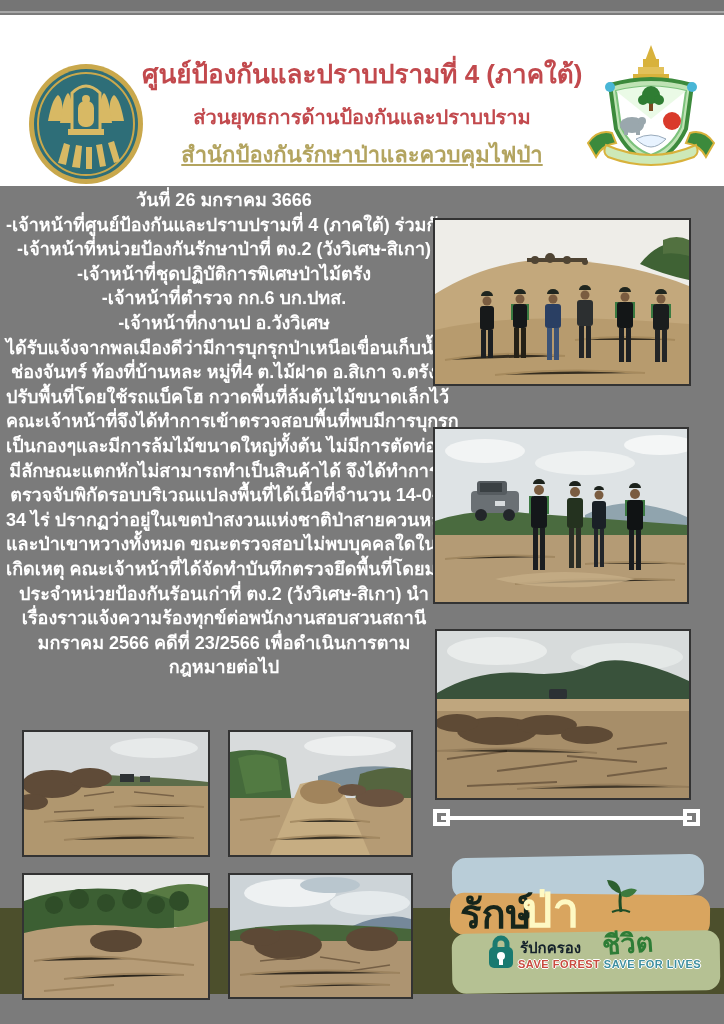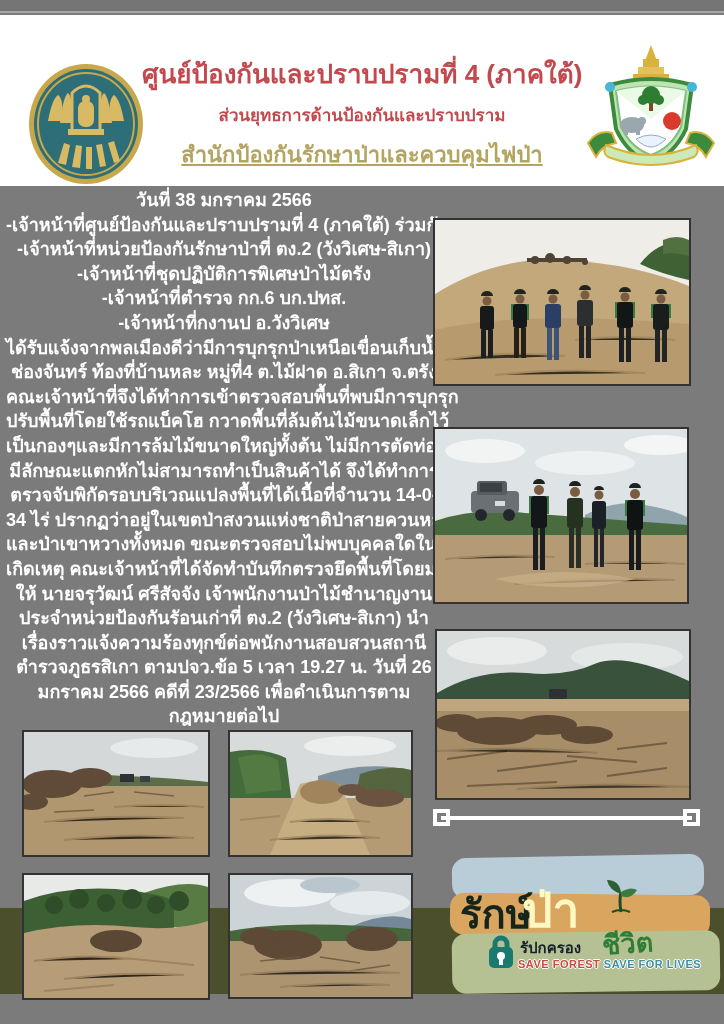--- a/index.html
+++ b/index.html
@@ -6,21 +6,21 @@
   html,body { background:#5a5a5a; }
   .page {
     position:relative; width:724px; height:1024px; margin:0 auto;
     background:#7b7b7b; overflow:hidden;
     font-family:"Liberation Sans","DejaVu Sans",sans-serif;
   }
   .top-strip { position:absolute; left:0; top:0; width:724px; height:13px; background:#757575; border-bottom:2px solid #a7a7a7; }
   .header { position:absolute; left:0; top:15px; width:724px; height:171px; background:#ffffff; }
   .header-text { position:absolute; left:142px; top:0; width:440px; height:171px; text-align:center; }
   .h-line1 { position:absolute; left:0; top:38px; width:440px; font-size:26px; font-weight:800; color:#c2494d; white-space:nowrap; }
-  .h-line2 { position:absolute; left:0; top:86px; width:440px; font-size:17px; font-weight:800; color:#c2494d; white-space:nowrap; }
+  .h-line2 { position:absolute; left:0; top:86px; width:440px; font-size:20px; font-weight:800; color:#c2494d; white-space:nowrap; }
   .h-line3 { position:absolute; left:0; top:122px; width:440px; font-size:22px; font-weight:800; color:#b3a45f; white-space:nowrap;text-decoration:underline; }
   .logo-left { position:absolute; left:28px; top:48px; width:116px; height:122px; }
   .logo-right { position:absolute; left:580px; top:28px; width:142px; height:132px; }
 
   .report-text { position:absolute; left:6px; top:188px; width:436px; text-align:center; }
   .report-line { font-size:18px; line-height:24.6px; font-weight:700; color:#ffffff; white-space:nowrap; }
 
   .photo { position:absolute; border:2px solid #333333; background:#999; }
   .photo svg { display:block; }
   #photo1 { left:433px; top:218px; }
@@ -119,40 +119,38 @@
         <path d="M8 100 q10 -14 24 -10 l4 10 q-14 2 -20 14 Z" fill="#3c8a3c" stroke="#d8b23c" stroke-width="2"></path>
         <path d="M134 100 q-10 -14 -24 -10 l-4 10 q14 2 20 14 Z" fill="#3c8a3c" stroke="#d8b23c" stroke-width="2"></path>
         <path d="M26 102 q45 20 90 0 q4 8 -2 12 q-43 16 -86 0 q-6 -4 -2 -12 Z" fill="#cde9b8" stroke="#d8b23c" stroke-width="2"></path>
         <circle cx="30" cy="44" r="5" fill="#49b6d6"></circle>
         <circle cx="112" cy="44" r="5" fill="#49b6d6"></circle>
       </svg>
     </div>
   </div>
 
   <div class="report-text">
-    <div class="report-line">วันที่ 38 มกราคม 2566</div>
+    <div class="report-line">วันที่ 26 มกราคม 3666</div>
     <div class="report-line">-เจ้าหน้าที่ศูนย์ป้องกันและปราบปรามที่ 4 (ภาคใต้) ร่วมกับ</div>
     <div class="report-line">-เจ้าหน้าที่หน่วยป้องกันรักษาป่าที่ ตง.2 (วังวิเศษ-สิเกา)</div>
     <div class="report-line">-เจ้าหน้าที่ชุดปฏิบัติการพิเศษป่าไม้ตรัง</div>
     <div class="report-line">-เจ้าหน้าที่ตำรวจ กก.6 บก.ปทส.</div>
     <div class="report-line">-เจ้าหน้าที่กงานป อ.วังวิเศษ</div>
     <div class="report-line">ได้รับแจ้งจากพลเมืองดีว่ามีการบุกรุกป่าเหนือเขื่อนเก็บน้ำ</div>
     <div class="report-line">ช่องจันทร์ ท้องที่บ้านหละ หมู่ที่4 ต.ไม้ฝาด อ.สิเกา จ.ตรัง</div>
+    <div class="report-line">ปรับพื้นที่โดยใช้รถแบ็คโฮ กวาดพื้นที่ล้มต้นไม้ขนาดเล็กไว้</div>
     <div class="report-line">คณะเจ้าหน้าที่จึงได้ทำการเข้าตรวจสอบพื้นที่พบมีการบุกรุก</div>
-    <div class="report-line">ปรับพื้นที่โดยใช้รถแบ็คโฮ กวาดพื้นที่ล้มต้นไม้ขนาดเล็กไว้</div>
     <div class="report-line">เป็นกองๆและมีการล้มไม้ขนาดใหญ่ทั้งต้น ไม่มีการตัดท่อน</div>
     <div class="report-line">มีลักษณะแตกหักไม่สามารถทำเป็นสินค้าได้ จึงได้ทำการ</div>
     <div class="report-line">ตรวจจับพิกัดรอบบริเวณแปลงพื้นที่ได้เนื้อที่จำนวน 14-0-</div>
     <div class="report-line">34 ไร่ ปรากฏว่าอยู่ในเขตป่าสงวนแห่งชาติป่าสายควนหละ</div>
     <div class="report-line">และป่าเขาหวางทั้งหมด ขณะตรวจสอบไม่พบบุคคลใดในที่</div>
     <div class="report-line">เกิดเหตุ คณะเจ้าหน้าที่ได้จัดทำบันทึกตรวจยึดพื้นที่โดยมอบ</div>
-    <div class="report-line">ให้ นายจรุวัฒน์ ศรีสัจจัง เจ้าพนักงานป่าไม้ชำนาญงาน</div>
     <div class="report-line">ประจำหน่วยป้องกันรัอนเก่าที่ ตง.2 (วังวิเศษ-สิเกา) นำ</div>
     <div class="report-line">เรื่องราวแจ้งความร้องทุกข์ต่อพนักงานสอบสวนสถานี</div>
-    <div class="report-line">ตำรวจภูธรสิเกา ตามปจว.ข้อ 5 เวลา 19.27 น. วันที่ 26</div>
     <div class="report-line">มกราคม 2566 คดีที่ 23/2566 เพื่อดำเนินการตาม</div>
     <div class="report-line">กฎหมายต่อไป</div>
   </div>
 
   <div class="olive-band"></div>
 
   <div class="photo" id="photo1">
     <svg width="254" height="164" viewBox="0 0 254 164">
       <rect width="254" height="164" fill="#eeede8"></rect>
       <path d="M0 74 Q60 36 130 40 Q200 44 254 66 L254 164 L0 164 Z" fill="#c3a87c"></path>

